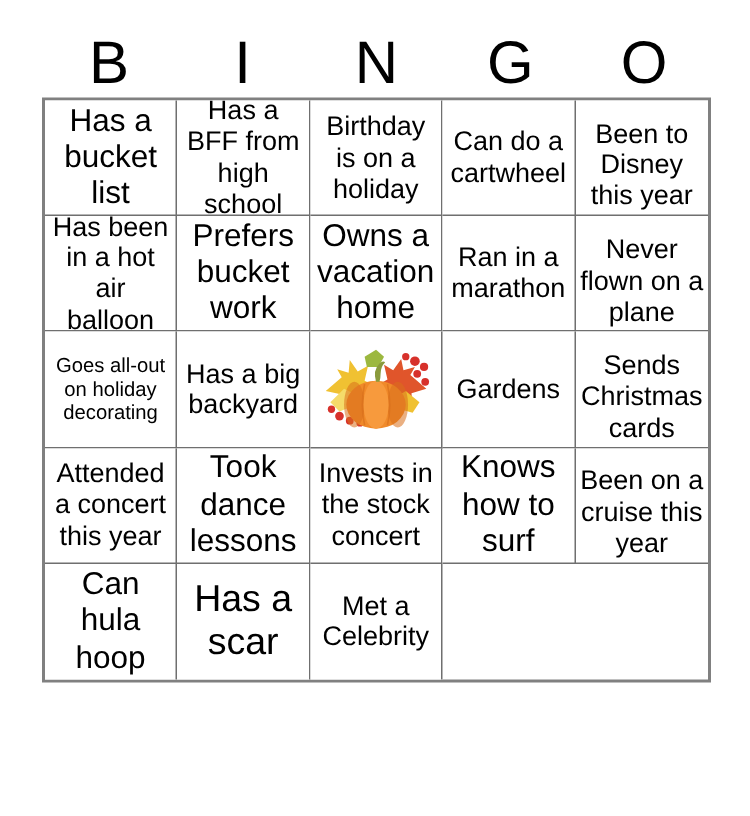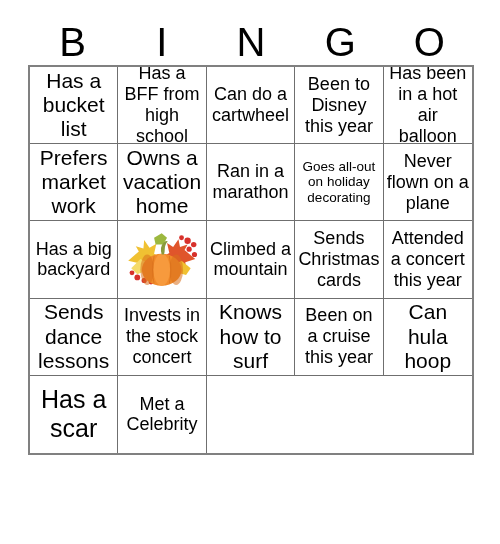--- a/index.html
+++ b/index.html
@@ -60,21 +60,21 @@
     border-right: 1px solid #6f6f6f;
     border-bottom: 1px solid #6f6f6f;
     display: flex;
     align-items: center;
     justify-content: center;
     text-align: center;
     padding: 2px 3px;
     overflow: hidden;
     background: #ffffff;
   }
-  .cell:nth-child(5n) { border-right: none; }
+  .cell:nth-child(5n) { border-right: none; align-items: flex-end; }
   .cell:nth-child(n+21) { border-bottom: none; }
   .cell-text {
     display: block;
     width: 100%;
     line-height: 1.16;
     color: #000000;
   }
   
   .fs-xl  { font-size: 25px; }
   .fs-lg  { font-size: 21px; }
@@ -107,42 +107,45 @@
   </div>
 
   <div class="grid" id="bingo-grid">
       <div class="cell">
         <span class="cell-text fs-lg">Has a bucket list</span>
       </div>
       <div class="cell">
         <span class="cell-text fs-sm">Has a BFF from high school</span>
       </div>
       <div class="cell">
+        <span class="cell-text fs-md">Birthday is on a holiday</span>
+      </div>
+      <div class="cell">
         <span class="cell-text fs-md">Can do a cartwheel</span>
       </div>
       <div class="cell">
         <span class="cell-text fs-md">Been to Disney this year</span>
       </div>
       <div class="cell">
         <span class="cell-text fs-sm">Has been in a hot air balloon</span>
       </div>
       <div class="cell">
-        <span class="cell-text fs-lg">Prefers market work</span>
+        <span class="cell-text fs-lg">Prefers bucket work</span>
       </div>
       <div class="cell">
         <span class="cell-text fs-lg">Owns a vacation home</span>
       </div>
       <div class="cell">
         <span class="cell-text fs-md">Ran in a marathon</span>
       </div>
       <div class="cell">
+        <span class="cell-text fs-md">Never flown on a plane</span>
+      </div>
+      <div class="cell">
         <span class="cell-text fs-xs">Goes all-out on holiday decorating</span>
-      </div>
-      <div class="cell">
-        <span class="cell-text fs-md">Never flown on a plane</span>
       </div>
       <div class="cell">
         <span class="cell-text fs-md">Has a big backyard</span>
       </div>
       <div class="cell free-space">
         <svg class="free-art" viewBox="0 0 100 100" preserveAspectRatio="xMidYMid meet">
           <path d="M6 52 L20 40 L16 33 L26 36 L27 25 L34 35 L43 30 L40 43 L50 48 L36 54 L38 64 L27 58 L18 66 L19 55 Z" fill="#f0c132"></path>
           <path d="M10 62 L22 50 L30 54 L28 66 L18 70 Z" fill="#f5db6a"></path>
           <path d="M40 22 L50 16 L57 22 L52 31 L42 31 Z" fill="#9cb83f"></path>
           <path d="M94 50 L80 38 L84 31 L74 34 L72 24 L65 34 L57 29 L60 42 L51 47 L64 53 L62 63 L73 57 L82 65 L81 54 Z" fill="#e0552b"></path>
@@ -160,30 +163,30 @@
           <ellipse cx="50" cy="64" rx="26" ry="21" fill="#f08a2a"></ellipse>
           <ellipse cx="31" cy="64" rx="9" ry="20" fill="#d9701c" opacity="0.55"></ellipse>
           <ellipse cx="69" cy="64" rx="9" ry="20" fill="#d9701c" opacity="0.55"></ellipse>
           <ellipse cx="50" cy="64" rx="11" ry="21" fill="#f79a3d"></ellipse>
           <path d="M40 46 Q36 64 40 82" stroke="#d9701c" stroke-width="1.4" fill="none" opacity="0.7"></path>
           <path d="M60 46 Q64 64 60 82" stroke="#d9701c" stroke-width="1.4" fill="none" opacity="0.7"></path>
           <path d="M50 44 Q47 34 53 28 Q56 25 58 27 Q54 31 54 37 Q54 41 53 44 Z" fill="#8a9a3c"></path>
         </svg>
       </div>
       <div class="cell">
-        <span class="cell-text fs-md">Climbed a mountain</span>
+        <span class="cell-text fs-md">Gardens</span>
       </div>
       <div class="cell">
         <span class="cell-text fs-sm">Sends Christmas cards</span>
       </div>
       <div class="cell">
         <span class="cell-text fs-md">Attended a concert this year</span>
       </div>
       <div class="cell">
-        <span class="cell-text fs-lg">Sends dance lessons</span>
+        <span class="cell-text fs-lg">Took dance lessons</span>
       </div>
       <div class="cell">
         <span class="cell-text fs-sm">Invests in the stock concert</span>
       </div>
       <div class="cell">
         <span class="cell-text fs-lg">Knows how to surf</span>
       </div>
       <div class="cell">
         <span class="cell-text fs-md">Been on a cruise this year</span>
       </div>

